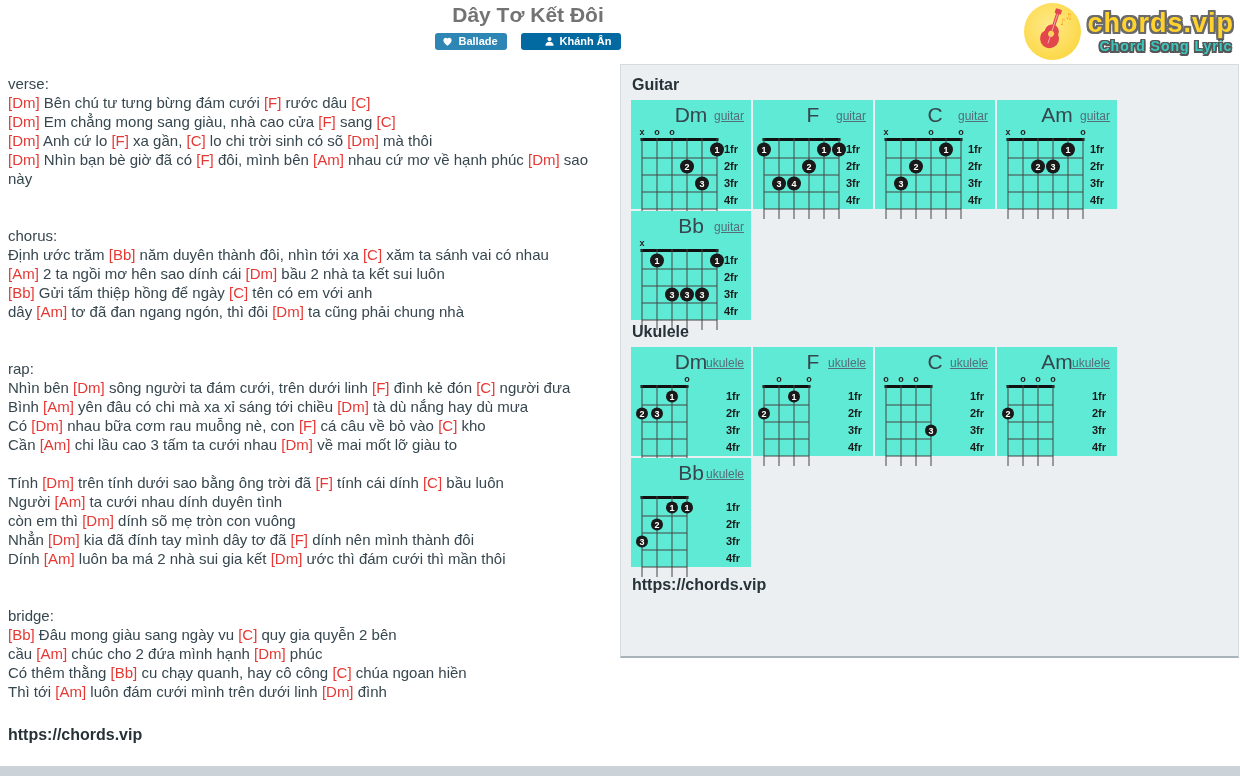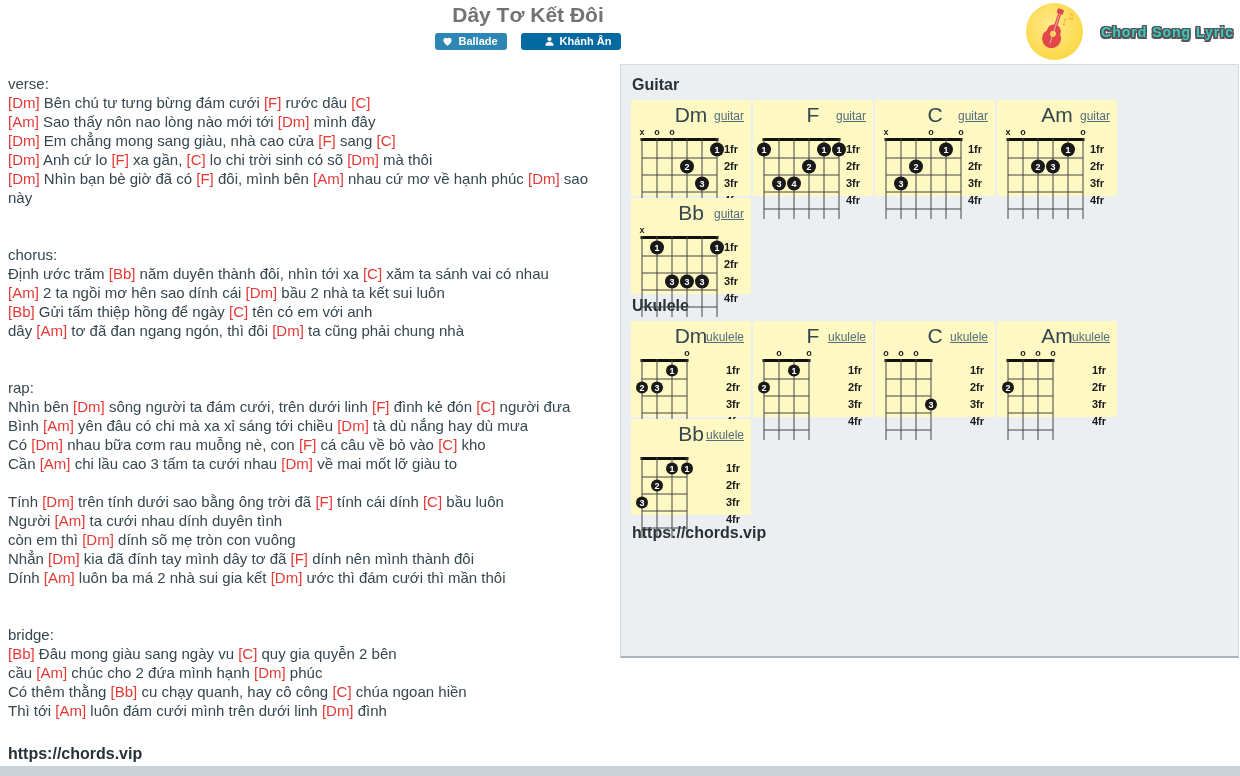--- a/index.html
+++ b/index.html
@@ -49,21 +49,21 @@
   .chord { color:#e53935; }
   .lyrics-footer { font-size:16px; font-weight:700; color:#263238; margin-top:-14px; }
   
   .chords-panel {
     position:absolute; left:620px; top:64px; width:619px; height:594px;
     background:#eceff1; border:1px solid #d5dbdf; border-bottom:2px solid #a9b3ba;
     padding:8px 10px;
   }
   .chords-heading { font-size:16px; font-weight:700; color:#263238; margin:3px 0 6px 1px; }
   .chord-cards { display:flex; flex-wrap:wrap; gap:2px; }
-  .chord-card { width:120px; height:96px; background:#fef9c3; position:relative; }
+  .chord-card { width:120px; height:109px; background:#5eead4; position:relative; }
   .chord-name { text-align:center; font-size:21px; color:#37474f; padding-top:3px; height:27px; }
   .chord-link {
     position:absolute; top:9px; right:7px; font-size:12px; color:#546e7a;
     text-decoration:underline; cursor:pointer;
   }
   .chord-card svg { display:block; margin-left:3px; }
   .panel-footer { font-size:16px; font-weight:700; color:#263238; margin:9px 0 0 1px; }
   
   .hscrollbar { position:absolute; left:0; bottom:0; width:1240px; height:10px; background:#cbd2d8; cursor:pointer; }
 </style>
@@ -100,30 +100,30 @@
           <circle cx="28" cy="36" r="9.5" fill="#e2474b"></circle>
           <circle cx="28" cy="28.5" r="7" fill="#e2474b"></circle>
           <circle cx="28" cy="31" r="3" fill="#fcd94b"></circle>
           <line x1="28" y1="10" x2="28" y2="41" stroke="#f9b8ba" stroke-width="0.8"></line>
         </g>
         <text x="36" y="22" font-size="9" fill="#f59f1d" font-family="DejaVu Sans, sans-serif">♪</text>
         <text x="41" y="16" font-size="8" fill="#f59f1d" font-family="DejaVu Sans, sans-serif">♫</text>
       </svg>
     </div>
     <div class="logo-text">
+      <div class="brand">chords.vip</div>
       <div class="tagline">Chord Song Lyric</div>
     </div>
   </div>
 
   <main class="lyrics">
     <div id="lyric-sections">
         <div class="lyric-section">
           <div class="section-label">verse:</div>
           <div class="lyric-line"><span class="chord" style="color: rgb(229, 57, 53);">[Dm]</span> Bên chú tư tưng bừng đám cưới <span class="chord" style="color: rgb(229, 57, 53);">[F]</span> rước dâu <span class="chord" style="color: rgb(229, 57, 53);">[C]</span></div>
-          <div class="lyric-line"><span class="chord" style="color: rgb(229, 57, 53);">[Am]</span> Sao thấy nôn nao lòng nào mới tới <span class="chord" style="color: rgb(229, 57, 53);">[Dm]</span> mình đây</div>
           <div class="lyric-line"><span class="chord" style="color: rgb(229, 57, 53);">[Dm]</span> Em chẳng mong sang giàu, nhà cao cửa <span class="chord" style="color: rgb(229, 57, 53);">[F]</span> sang <span class="chord" style="color: rgb(229, 57, 53);">[C]</span></div>
           <div class="lyric-line"><span class="chord" style="color: rgb(229, 57, 53);">[Dm]</span> Anh cứ lo <span class="chord" style="color: rgb(229, 57, 53);">[F]</span> xa gần, <span class="chord" style="color: rgb(229, 57, 53);">[C]</span> lo chi trời sinh có sõ <span class="chord" style="color: rgb(229, 57, 53);">[Dm]</span> mà thôi</div>
           <div class="lyric-line"><span class="chord" style="color: rgb(229, 57, 53);">[Dm]</span> Nhìn bạn bè giờ đã có <span class="chord" style="color: rgb(229, 57, 53);">[F]</span> đôi, mình bên <span class="chord" style="color: rgb(229, 57, 53);">[Am]</span> nhau cứ mơ về hạnh phúc <span class="chord" style="color: rgb(229, 57, 53);">[Dm]</span> sao này</div>
         </div>
         <div class="lyric-section">
           <div class="section-label">chorus:</div>
           <div class="lyric-line">Định ước trăm <span class="chord" style="color: rgb(229, 57, 53);">[Bb]</span> năm duyên thành đôi, nhìn tới xa <span class="chord" style="color: rgb(229, 57, 53);">[C]</span> xăm ta sánh vai có nhau</div>
           <div class="lyric-line"><span class="chord" style="color: rgb(229, 57, 53);">[Am]</span> 2 ta ngồi mơ hên sao dính cái <span class="chord" style="color: rgb(229, 57, 53);">[Dm]</span> bầu 2 nhà ta kết sui luôn</div>
           <div class="lyric-line"><span class="chord" style="color: rgb(229, 57, 53);">[Bb]</span> Gửi tấm thiệp hồng để ngày <span class="chord" style="color: rgb(229, 57, 53);">[C]</span> tên có em với anh</div>
           <div class="lyric-line">dây <span class="chord" style="color: rgb(229, 57, 53);">[Am]</span> tơ đã đan ngang ngón, thì đôi <span class="chord" style="color: rgb(229, 57, 53);">[Dm]</span> ta cũng phải chung nhà</div>

